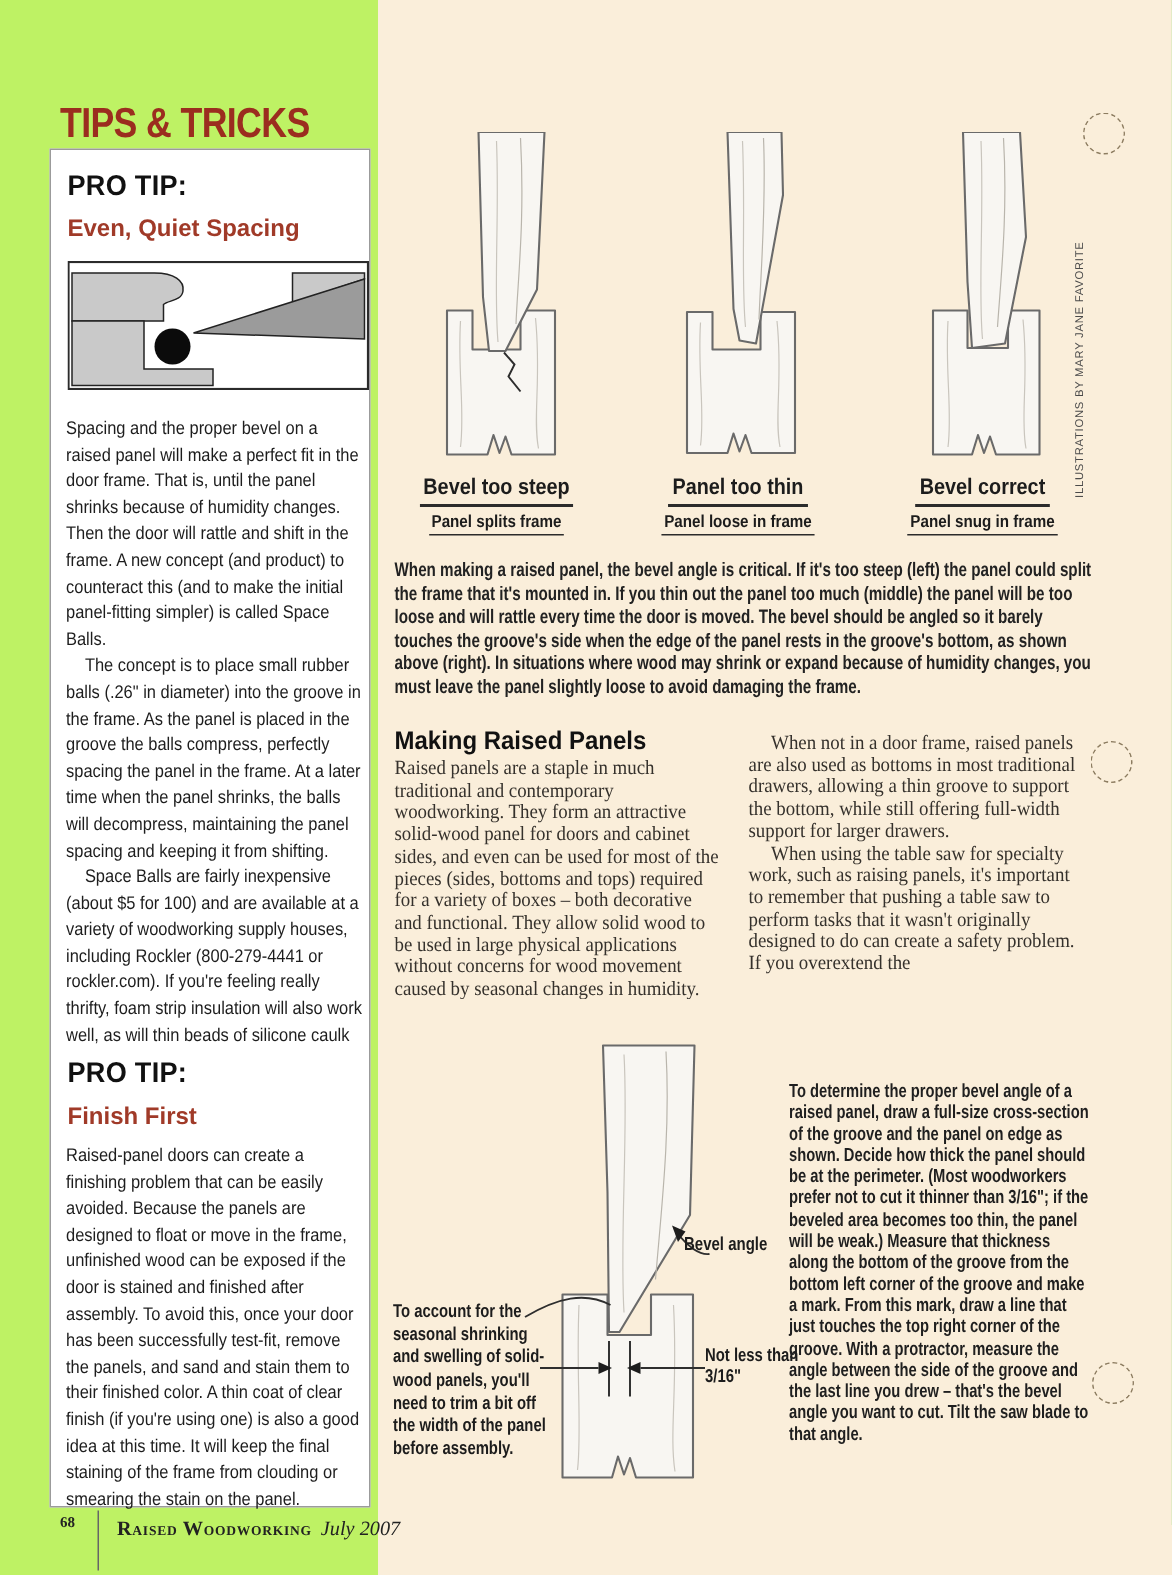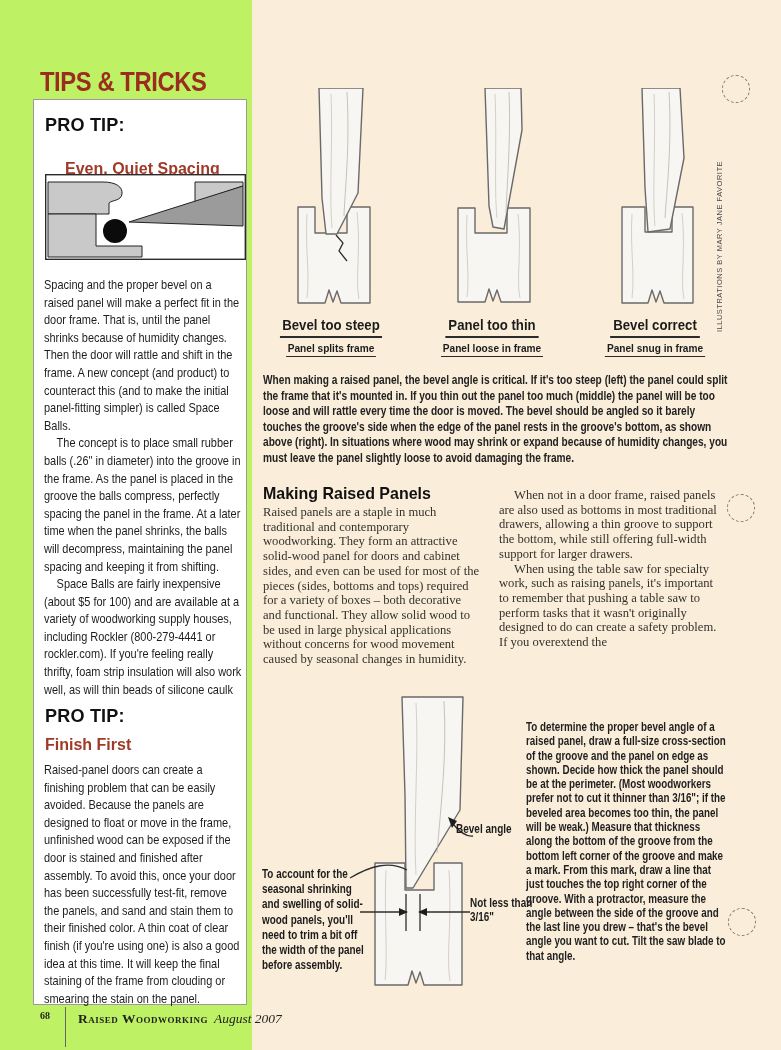--- a/index.html
+++ b/index.html
@@ -77,21 +77,21 @@
 <body>
 
 <div id="page">
 
   <div class="cream"></div>
 
   <div class="masthead">TIPS &amp; TRICKS</div>
   <div class="side-box"></div>
 
   <div class="kicker" style="top:114px;">PRO TIP:</div>
-  <div class="tip-title" style="top:160px;margin-left:20px;">Even, Quiet Spacing</div>
+  <div class="tip-title" style="top:144px;">Even, Quiet Spacing</div>
 
   <svg class="diagram" width="201" height="86" viewBox="0 0 201 86">
     <rect x="0.7" y="0.7" width="199.6" height="84.6" fill="#ffffff" stroke="#2b2b2b" stroke-width="1.4"></rect>
     <path d="M3,8 H58 C71,8 78,13 77,20 C76,27 67,26 64,29 L64,40 L3,40 Z" fill="#c9c9c9" stroke="#222" stroke-width="1"></path>
     <path d="M3,40 H51 V72 H97 V83 H3 Z" fill="#c9c9c9" stroke="#222" stroke-width="1"></path>
     <path d="M150,8 H198 V12 L150,28 Z" fill="#c9c9c9" stroke="#222" stroke-width="1"></path>
     <path d="M198,12 L198,52 L84,48 Z" fill="#9b9b9b" stroke="#222" stroke-width="1"></path>
     <circle cx="70" cy="57" r="12" fill="#0b0b0b"></circle>
   </svg>
 
@@ -103,21 +103,21 @@
 
   <div class="kicker" style="top:705px;">PRO TIP:</div>
   <div class="tip-title" style="top:736px;text-align:right;">Finish First</div>
   <div class="side-text" style="top:762px;">
     <p class="noindent">Raised-panel doors can create a finishing problem that can be easily avoided. Because the panels are designed to float or move in the frame, unfinished wood can be exposed if the door is stained and finished after assembly. To avoid this, once your door has been successfully test-fit, remove the panels, and sand and stain them to their finished color. A thin coat of clear finish (if you're using one) is also a good idea at this time. It will keep the final staining of the frame from clouding or smearing the stain on the panel.</p>
   </div>
 
   <div class="pageno">68</div>
   <div class="foot-rule"></div>
   <div class="foot-text">
-    <span class="mag">Raised Woodworking</span><span class="issue">August 2007</span>
+    <span class="mag">Raised Woodworking</span><span class="issue">July 2007</span>
   </div>
 
   <svg class="fig" style="left:287px;" width="140" height="230" viewBox="0 0 140 230">
     <path class="wood" d="M11,119 H28 V145 H60 V119 H83 V215 H54 L50,203 L46,214 L42,202 L38,215 H11 Z"></path>
     <path class="grain" d="M20,126 C18,160 23,185 20,210"></path>
     <path class="grain" d="M70,124 C74,165 68,190 72,211"></path>
     <path class="wood" d="M32,0 L76,0 L71,105 L50,146 L39,146 L35,110 Z"></path>
     <path class="grain" d="M44,6 C46,55 42,105 45,140"></path>
     <path class="grain2" d="M60,4 C63,60 58,100 57,128"></path>
     <path d="M49,147 L56,155 L52,163 L60,173" class="mark"></path>

